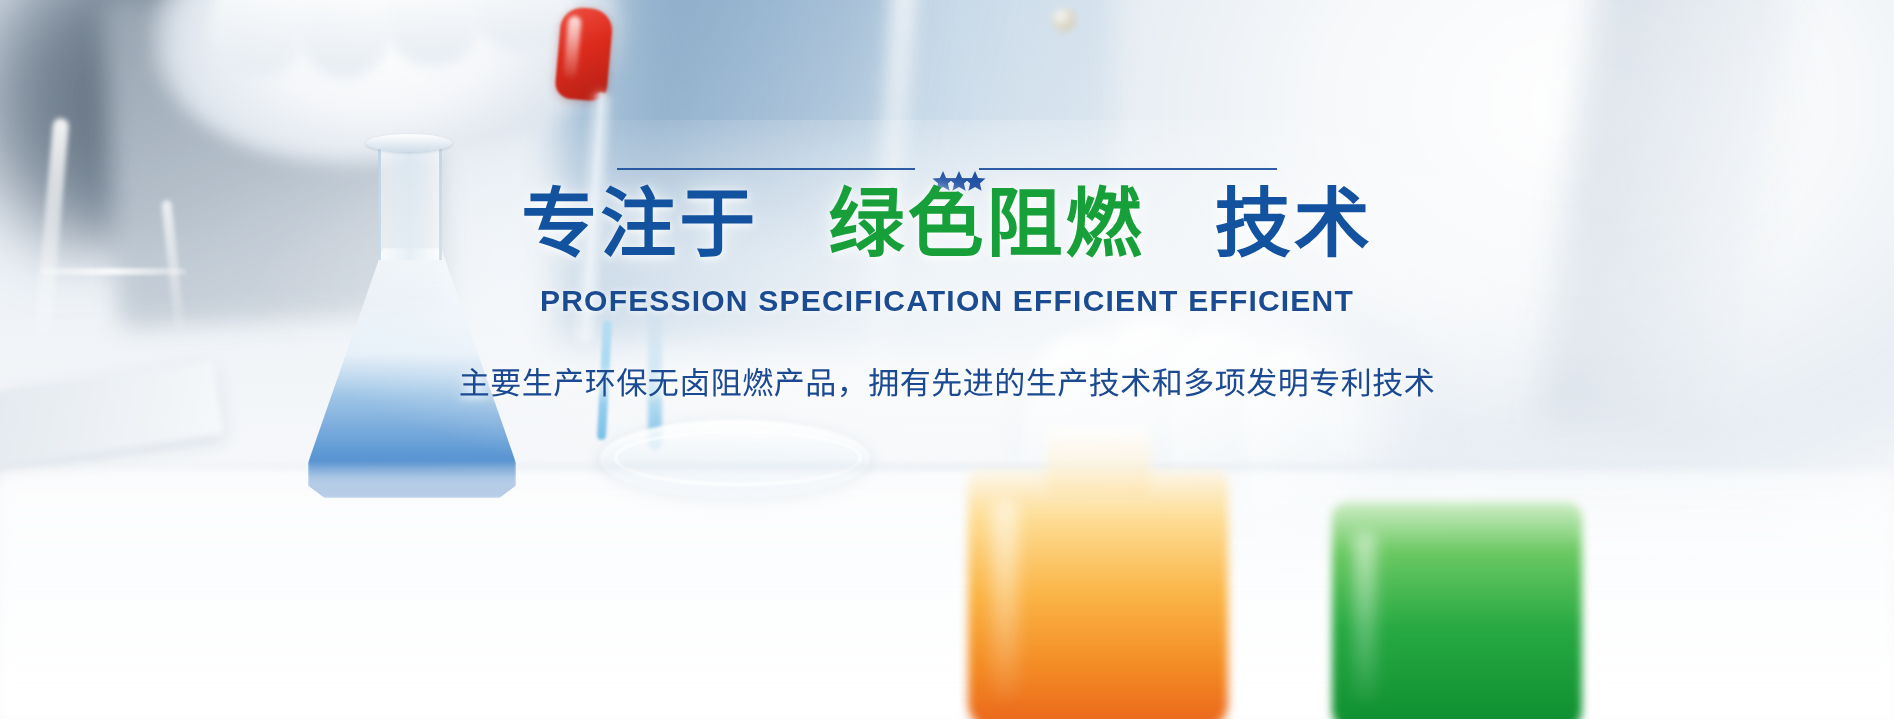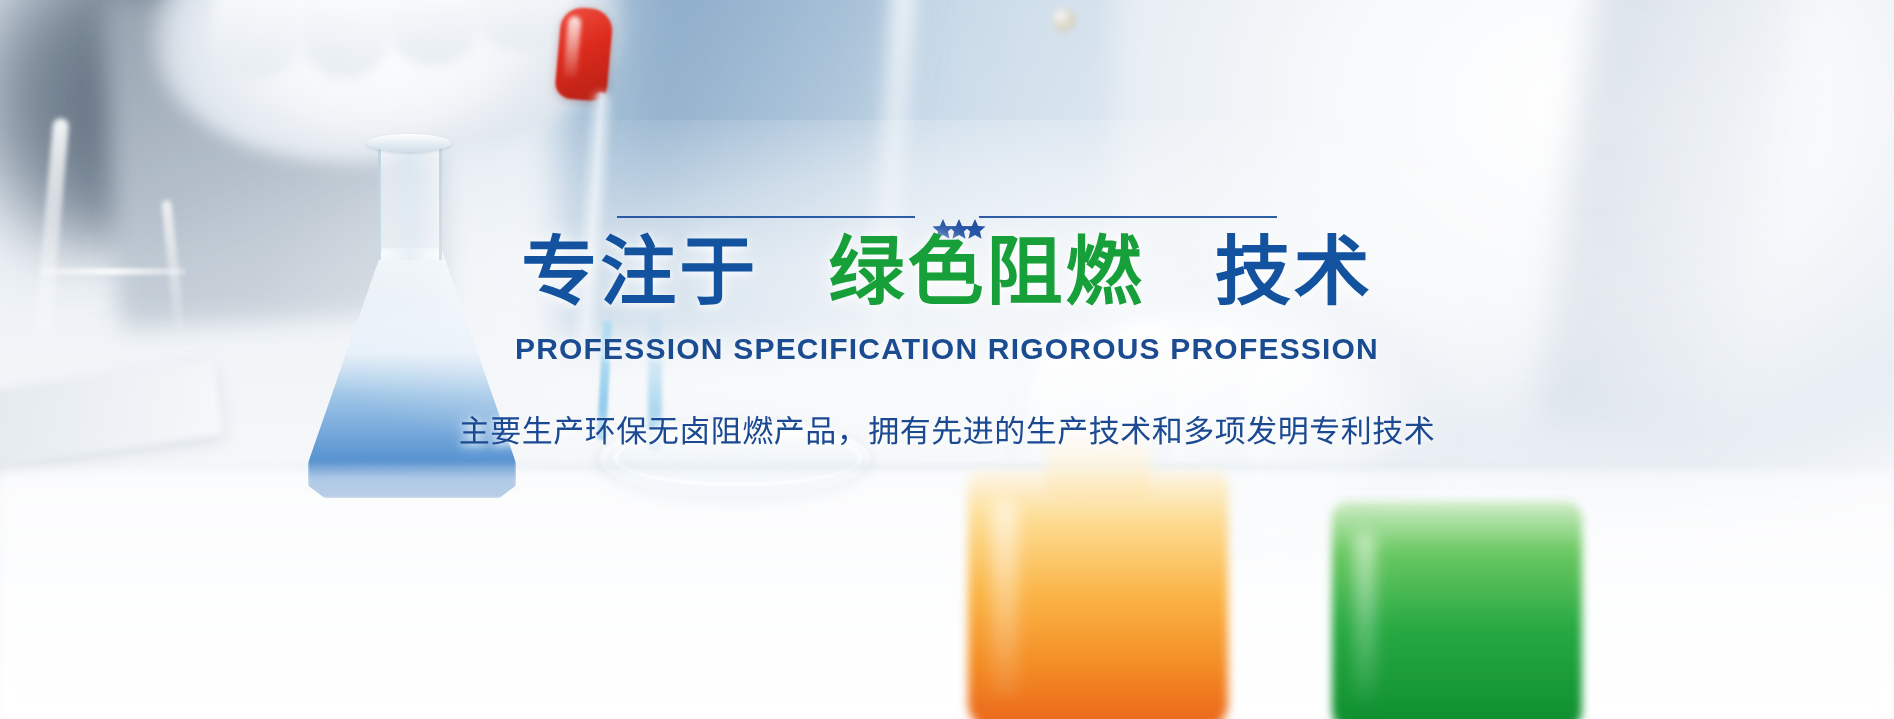--- a/index.html
+++ b/index.html
@@ -277,21 +277,20 @@
     position:absolute;left:200px;top:120px;width:1500px;height:380px;
     background:radial-gradient(58% 70% at 50% 45%,rgba(255,255,255,.70) 0%,rgba(255,255,255,.40) 45%,rgba(255,255,255,0) 80%);
   }
 
   
   .content{
     position:absolute;inset:0;
     display:flex;flex-direction:column;align-items:center;
     padding-top:168px;
     box-sizing:border-box;
-    margin-top:48px;
   }
 
   
   .rule-row{
     display:flex;align-items:center;justify-content:center;
     gap:16px;
     width:660px;
     margin-bottom:16px;
   }
   .rule{
@@ -437,18 +436,18 @@
     </div>
 
     <h1 class="headline">
       <span class="h-blue">专注于</span>
       <span class="h-gap"></span>
       <span class="h-green">绿色阻燃</span>
       <span class="h-gap"></span>
       <span class="h-blue">技术</span>
     </h1>
 
-    <div class="subtitle-en">PROFESSION SPECIFICATION RIGOROUS PROFESSION</div>
+    <div class="subtitle-en">PROFESSION SPECIFICATION EFFICIENT EFFICIENT</div>
 
     <div class="subtitle-cn">主要生产环保无卤阻燃产品，拥有先进的生产技术和多项发明专利技术</div>
 
   </div>
 </div>
 
 </body></html>

